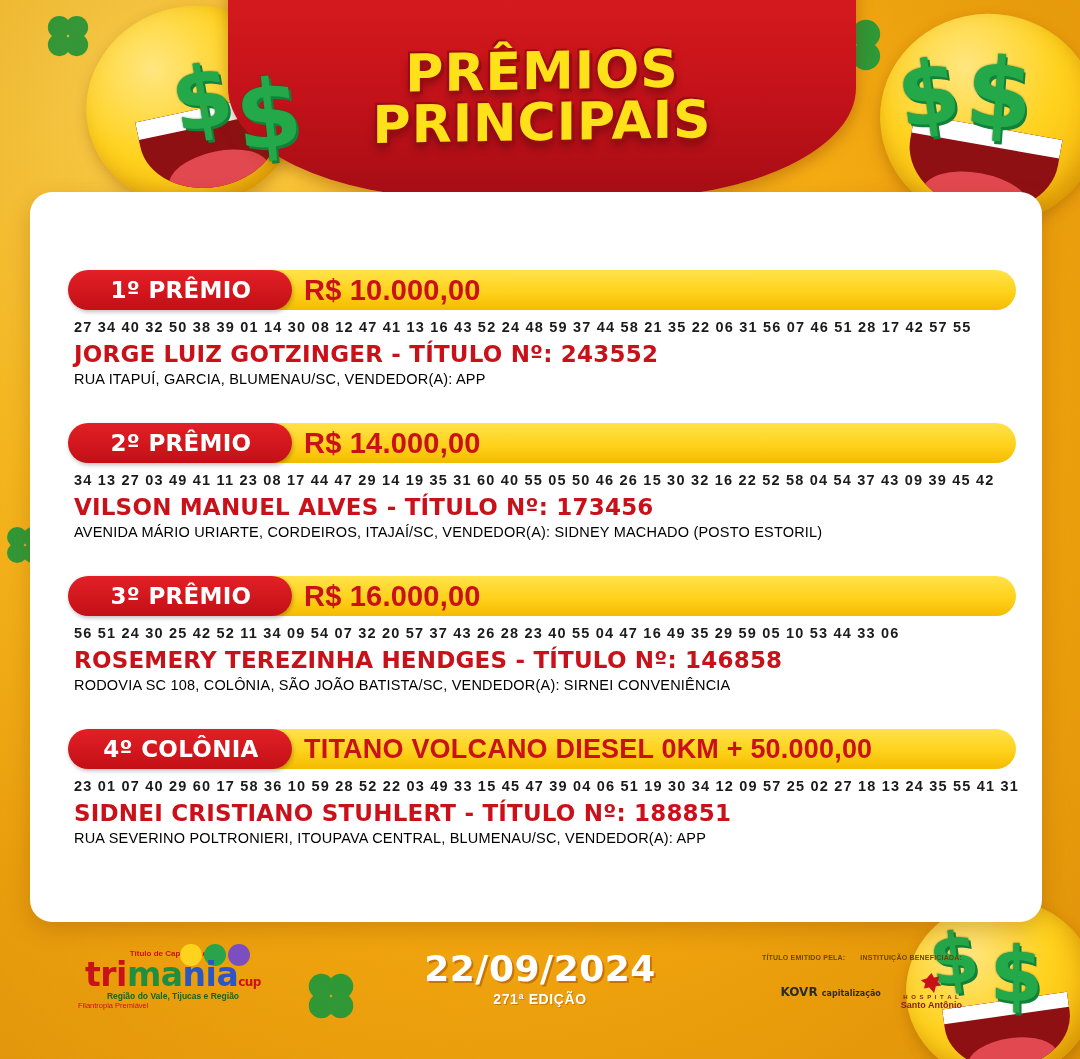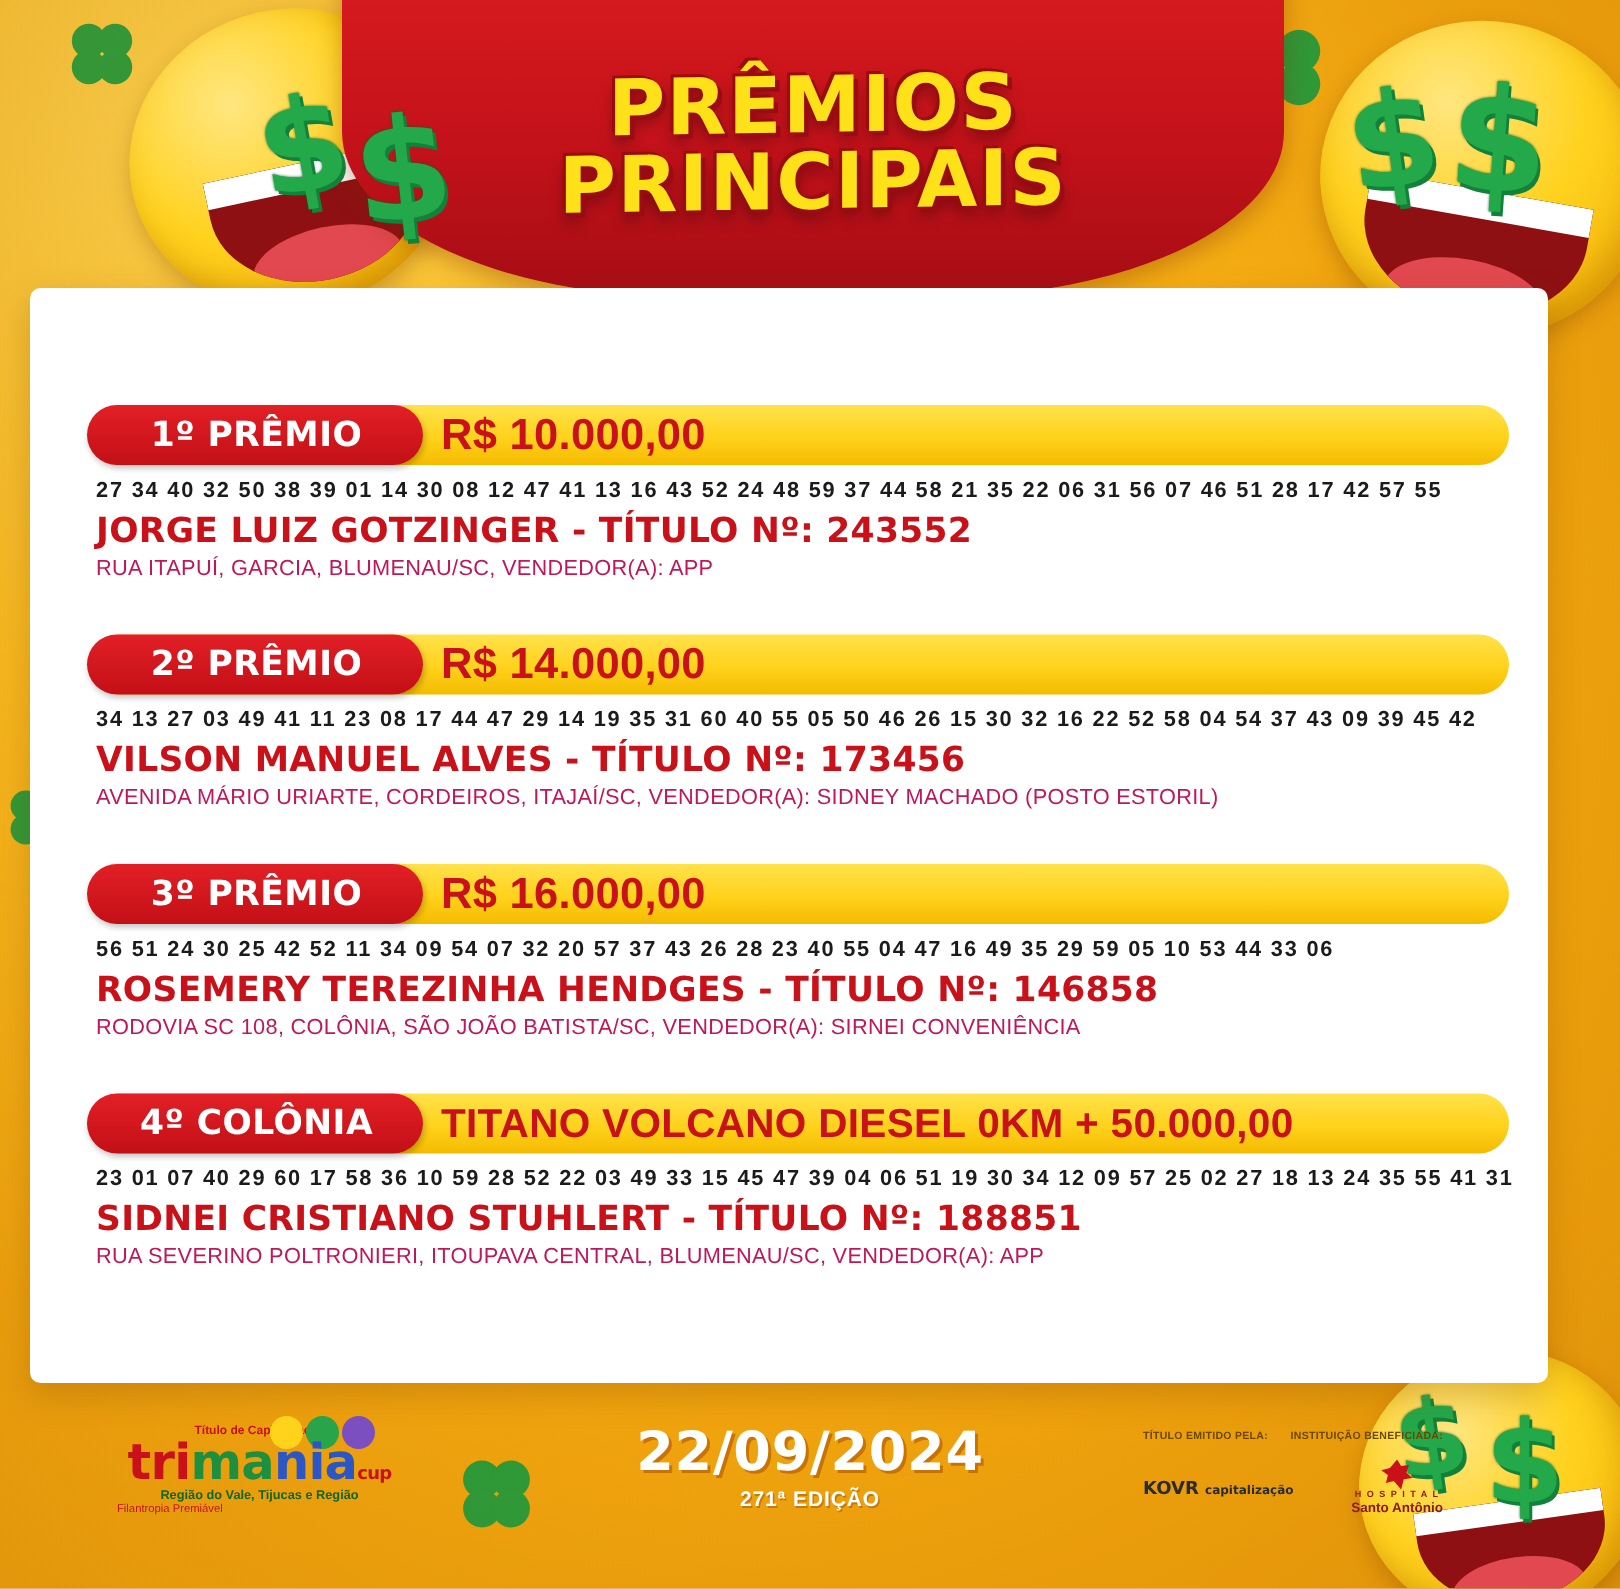--- a/index.html
+++ b/index.html
@@ -105,26 +105,26 @@
     color: #23a94a;
     font-weight: 900;
     font-family: "DejaVu Sans", sans-serif;
     text-shadow: 2px 3px 0 #12813a, 0 0 2px #0c5c29;
     z-index: 5;
   }
 
   
   .card {
     position: absolute;
-    left: 20px;
+    left: 30px;
     top: 192px;
     width: 1012px;
     height: 730px;
     background: #ffffff;
-    border-radius: 7px;
+    border-radius: 22px;
     box-shadow: 0 8px 22px rgba(120,60,0,.25);
     z-index: 6;
   }
 
   .prizes {
     position: absolute;
     left: 40px;
     top: 78px;
     right: 26px;
   }
@@ -187,21 +187,21 @@
     color: #c9111a;
     letter-spacing: .2px;
     font-family: "DejaVu Sans", sans-serif;
     white-space: nowrap;
   }
   .address {
     margin-top: 4px;
     padding-left: 4px;
     font-size: 14.5px;
     font-weight: 500;
-    color: #be185d;
+    color: #000000;
     letter-spacing: .2px;
     white-space: nowrap;
   }
 
   
   .footer {
     position: absolute;
     left: 0;
     right: 0;
     top: 930px;
@@ -300,22 +300,23 @@
     display: flex;
     justify-content: space-between;
     font-size: 7px;
     font-weight: 700;
     letter-spacing: .2px;
     color: #6b4700;
   }
   .inst-logos {
     margin-top: 12px;
     display: flex;
-    justify-content: space-between;
+    justify-content: flex-end;
     align-items: center;
+    gap: 20px;
   }
   .kovr {
     font-size: 12px;
     font-weight: 900;
     color: #2b2b2b;
     font-family: "DejaVu Sans", sans-serif;
   }
   .kovr small { font-weight: 600; font-size: 8px; }
   .hosp {
     text-align: center;

